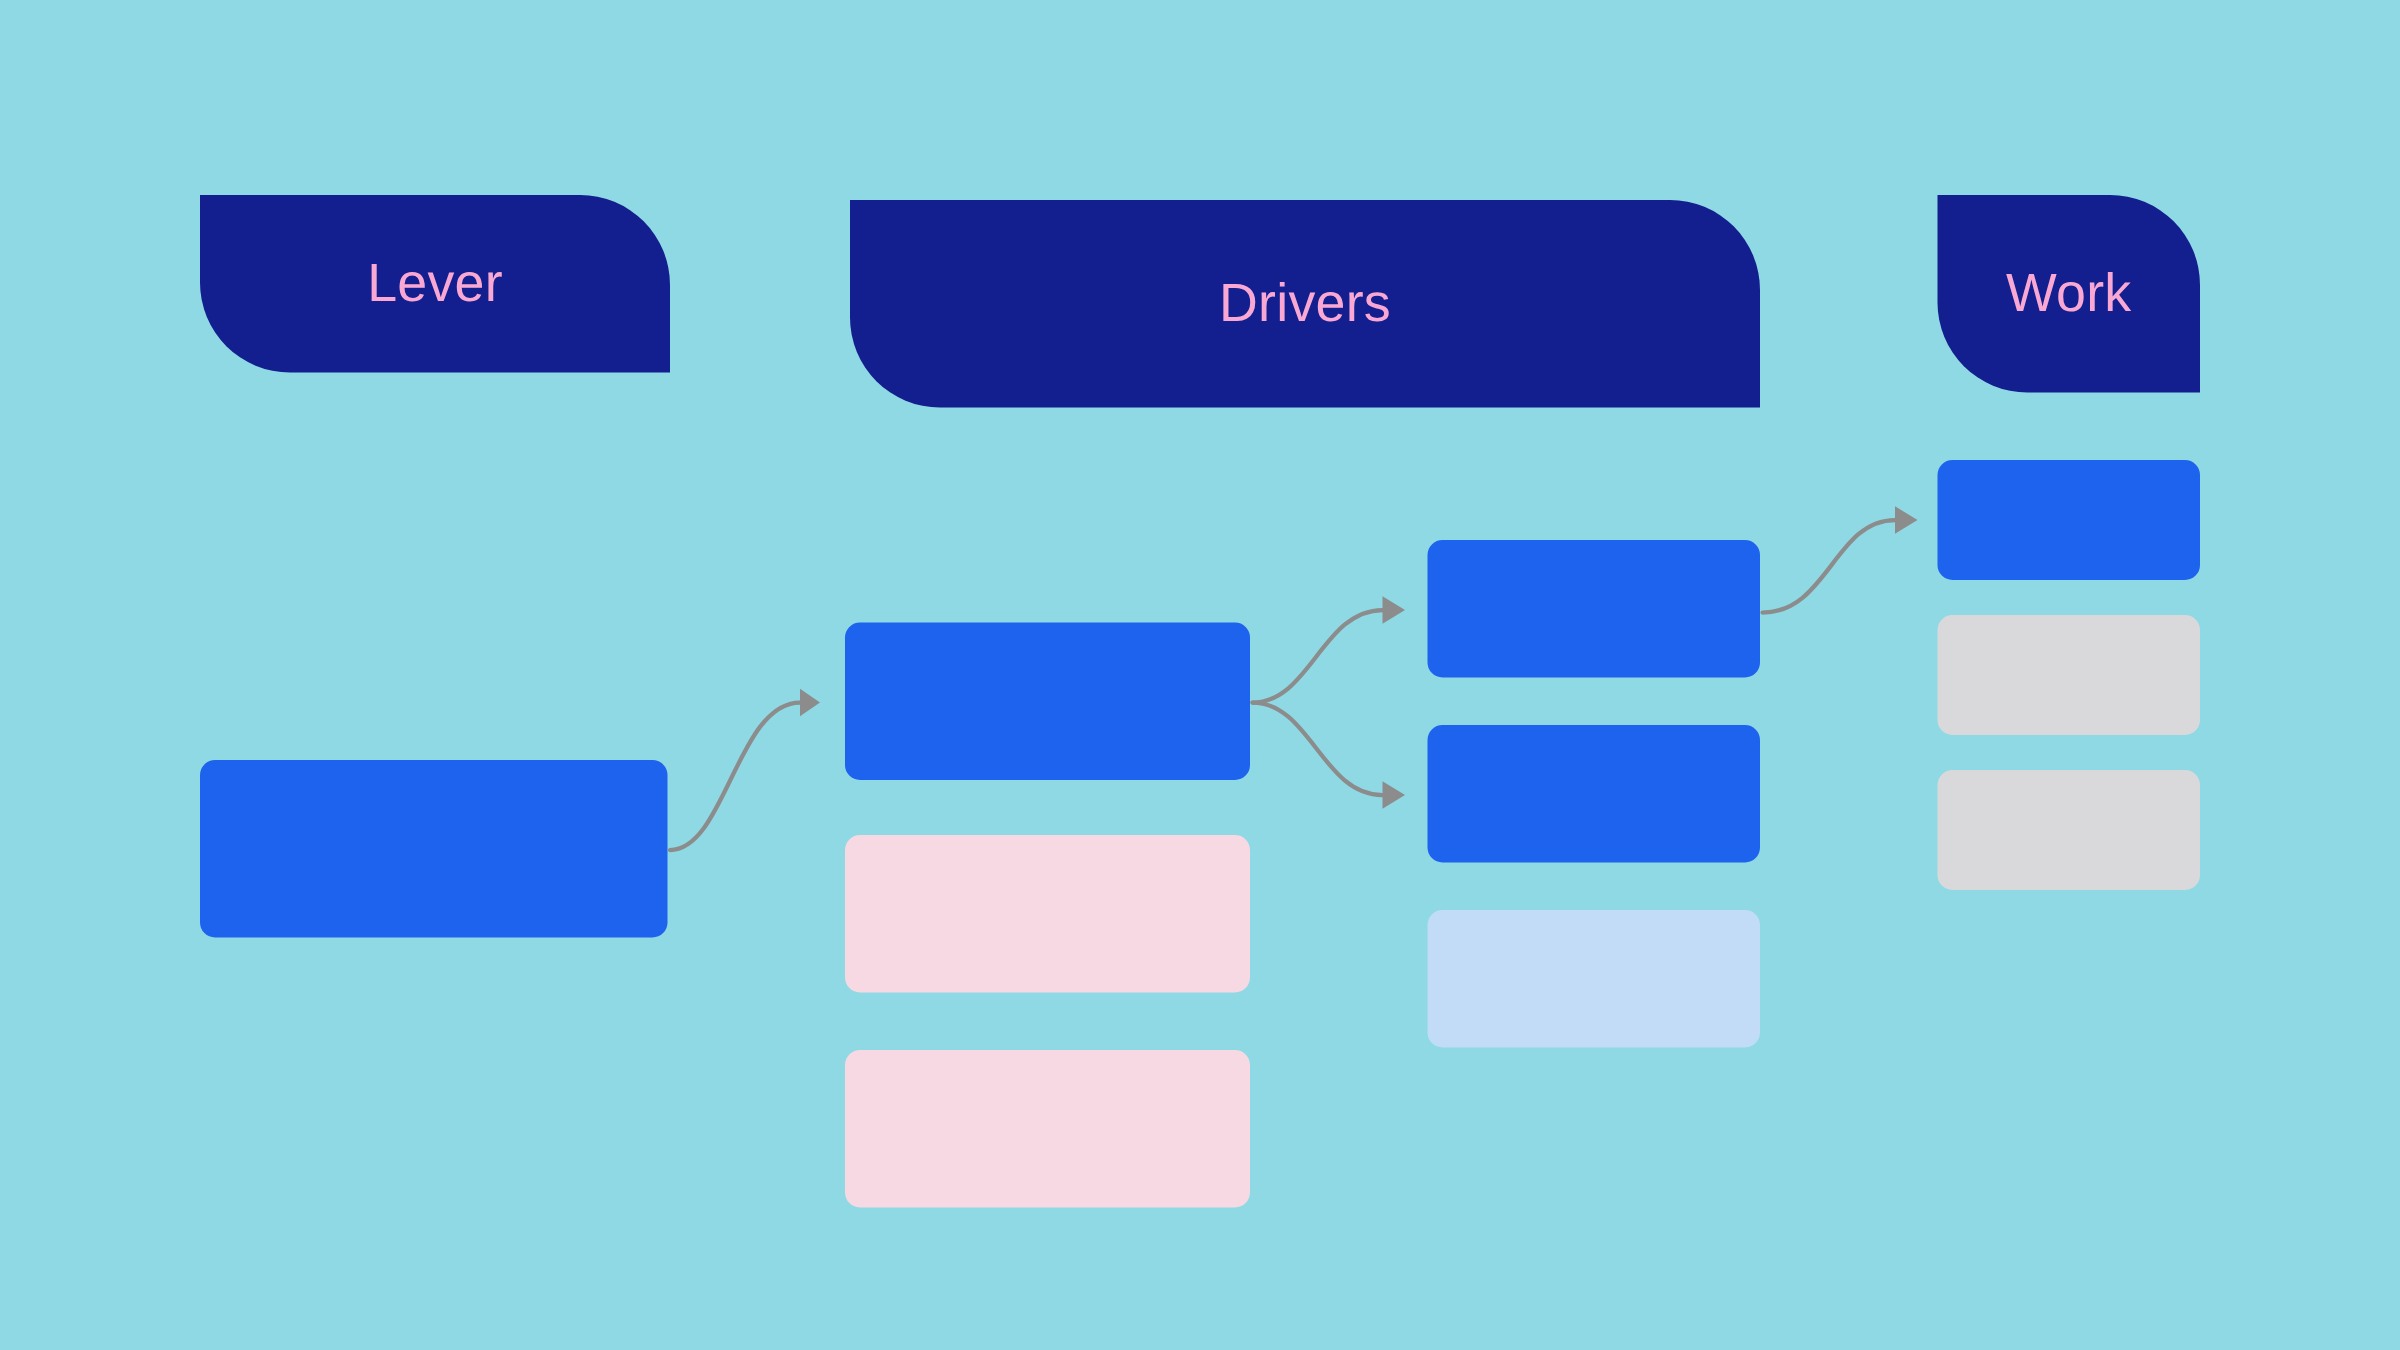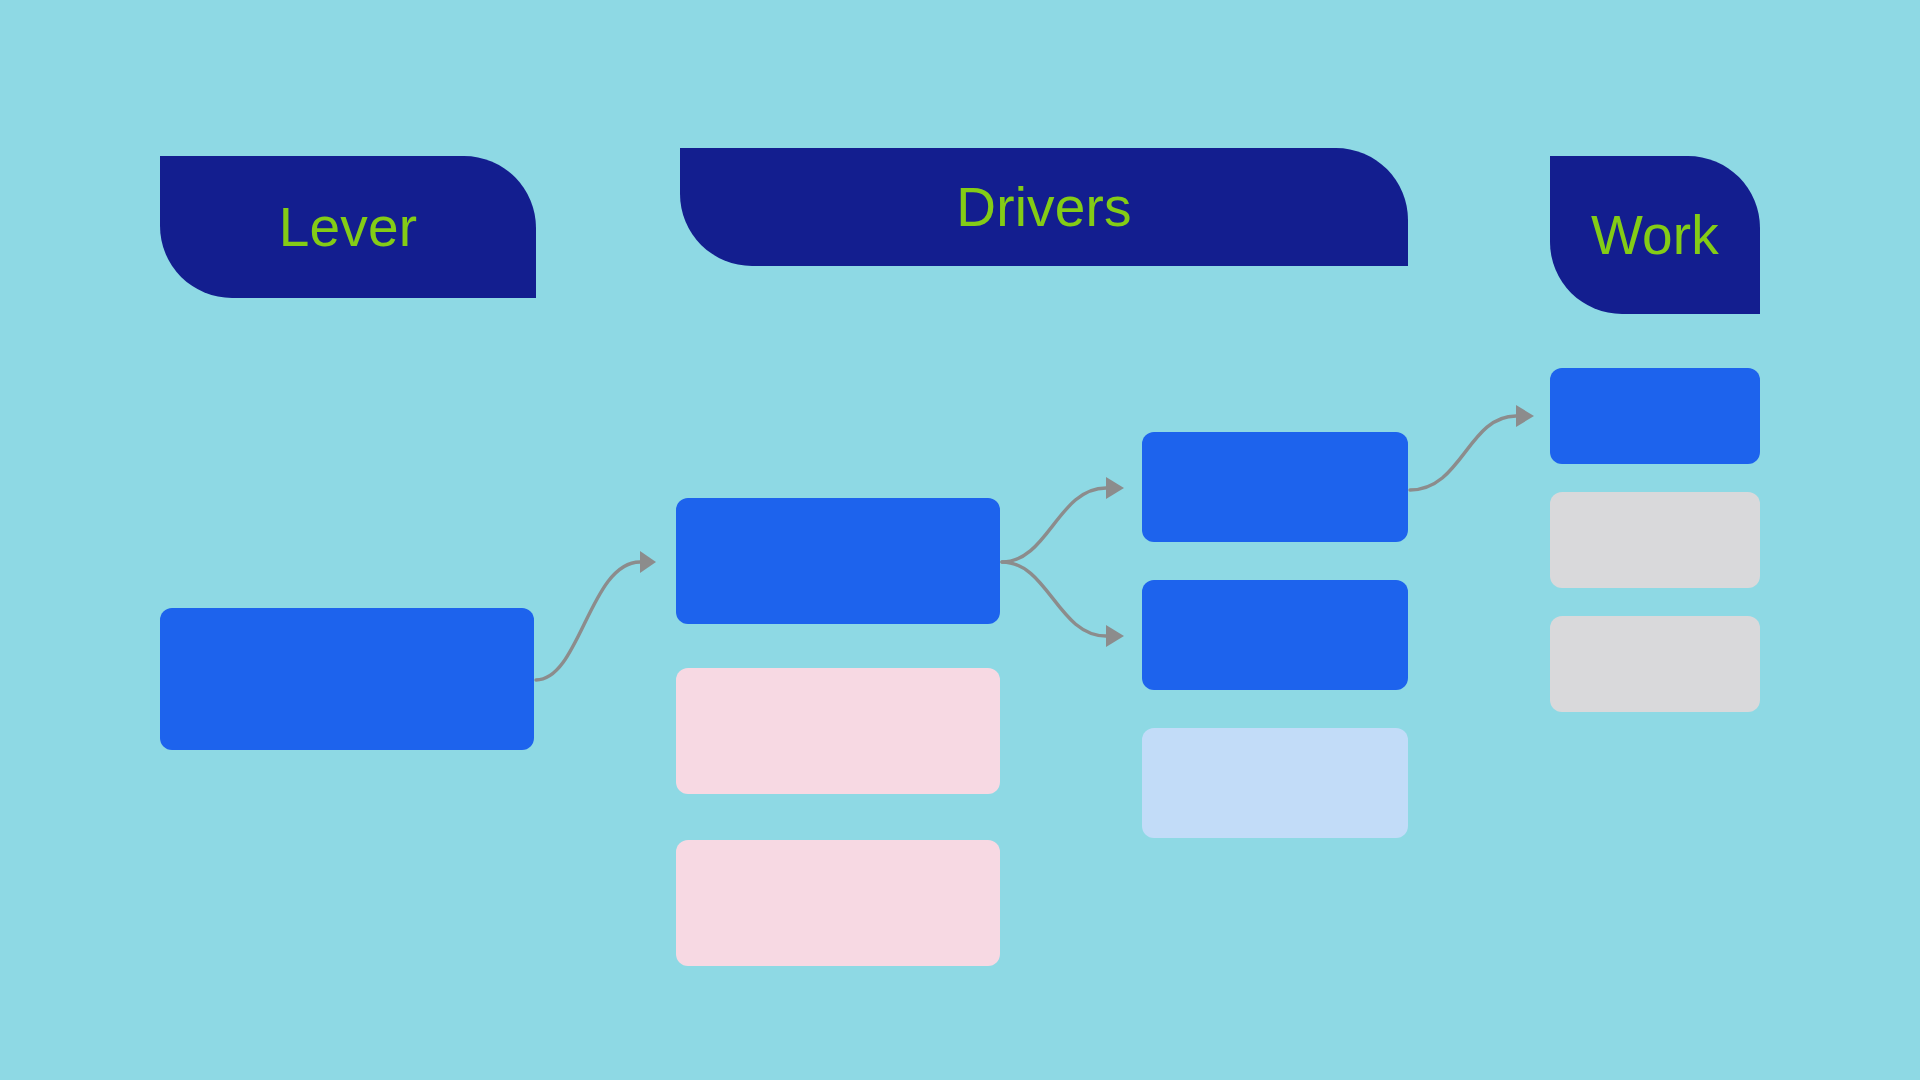--- a/index.html
+++ b/index.html
@@ -28,24 +28,24 @@
     color: #ffffff;
     display: flex;
     align-items: center;
     justify-content: center;
     box-sizing: border-box;
     
     border-radius: 0 72px 0 72px;
     letter-spacing: 0.2px;
   }
   .banner-label {
-    font-size: 55px;
+    font-size: 43px;
     font-weight: 400;
     line-height: 1;
-    color: #84cc16;
+    color: #f9a8d4;
     white-space: nowrap;
   }
 
   
   .card {
     position: absolute;
     box-sizing: border-box;
     border-radius: 12px;
   }
   .card.blue   { background: #1d63ed; }
@@ -74,21 +74,21 @@
 </style>
 </head>
 <body>
 
 <div id="stage">
 
   <div class="banner" id="banner-lever" style="left: 160px; top: 156px; width: 376px; height: 142px;">
     <span class="banner-label">Lever</span>
   </div>
 
-  <div class="banner" id="banner-drivers" style="left: 680px; top: 148px; width: 728px; height: 118px;">
+  <div class="banner" id="banner-drivers" style="left: 680px; top: 160px; width: 728px; height: 166px;">
     <span class="banner-label">Drivers</span>
   </div>
 
   <div class="banner" id="banner-work" style="left: 1550px; top: 156px; width: 210px; height: 158px;">
     <span class="banner-label">Work</span>
   </div>
 
   <div id="cards-layer">
       <div class="card blue" id="lever-card-1" style="left: 160px; top: 608px; width: 374px; height: 142px;"></div>
       <div class="card blue" id="driver-card-1" style="left: 676px; top: 498px; width: 324px; height: 126px;"></div>

